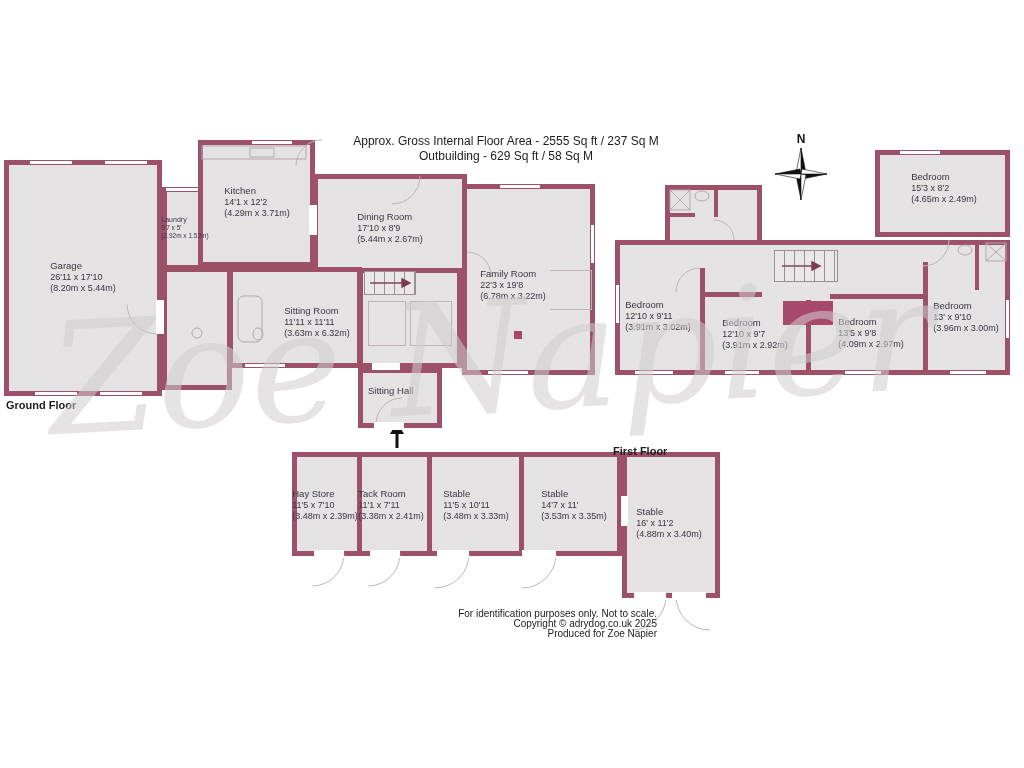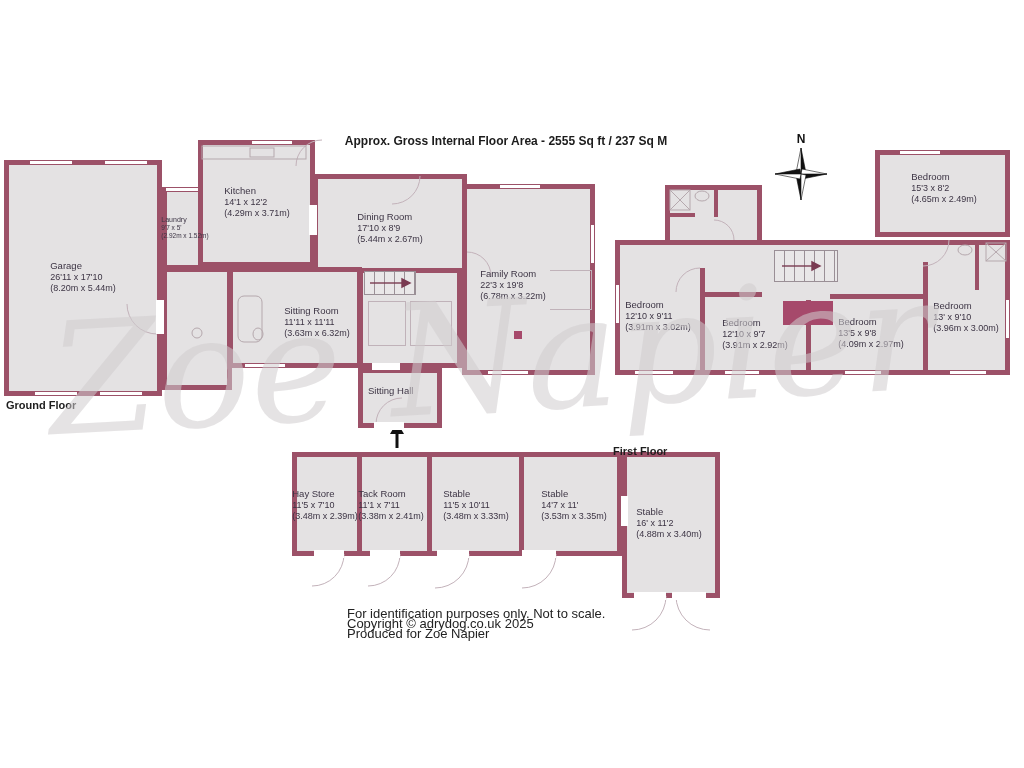--- a/index.html
+++ b/index.html
@@ -17,34 +17,35 @@
   .win{position:absolute;height:5px;background:#fff;border-top:1px solid #9c5168;
        border-bottom:1px solid #9c5168;box-sizing:border-box;z-index:5;}
   .winv{position:absolute;width:5px;background:#fff;border-left:1px solid #9c5168;
        border-right:1px solid #9c5168;box-sizing:border-box;z-index:5;}
   .gap{position:absolute;background:#fff;z-index:5;}
   .stairs{position:absolute;background:#e9e7e8;border:1px solid #9a8f96;box-sizing:border-box;z-index:3;
           background-image:repeating-linear-gradient(90deg,transparent 0 9px,#9a8f96 9px 10px);}
   .thinbox{position:absolute;border:1px solid #c0b2b9;box-sizing:border-box;z-index:3;}
   .floorlabel{position:absolute;font-size:11px;font-weight:bold;color:#1d1d1d;z-index:6;}
   .header{position:absolute;left:250px;top:134px;width:512px;text-align:center;z-index:6;
-          font-size:12px;font-weight:bold;color:#1c1c1c;line-height:15px;}
-  .footer{position:absolute;left:347px;top:609px;width:300px;text-align:left;z-index:6;
-          font-size:13px;color:#222;line-height:10px;}
+          font-size:12px;font-weight:normal;color:#1c1c1c;line-height:15px;}
+  .footer{position:absolute;left:357px;top:609px;width:300px;text-align:right;z-index:6;
+          font-size:10px;color:#222;line-height:10px;}
   .decor{position:absolute;left:0;top:0;z-index:4;pointer-events:none;}
   .wm{position:absolute;left:0;top:0;z-index:10;pointer-events:none;}
   .compass{position:absolute;left:768px;top:130px;z-index:4;}
 </style>
 </head>
 <body>
 
 <div id="canvas">
 
   <div class="header">
     <div>Approx. Gross Internal Floor Area - 2555 Sq ft / 237 Sq M</div>
+    <div>Outbuilding - 629 Sq ft / 58 Sq M</div>
   </div>
 
   <div class="room" style="left:4px;top:160px;width:158px;height:236px;"></div>
   <div class="room" style="left:162px;top:187px;width:46px;height:83px;"></div>
   <div class="room" style="left:162px;top:267px;width:70px;height:123px;"></div>
   <div class="room" style="left:198px;top:140px;width:117px;height:127px;"></div>
   <div class="room" style="left:313px;top:174px;width:154px;height:118px;"></div>
   <div class="room" style="left:462px;top:184px;width:133px;height:191px;"></div>
   <div class="room" style="left:228px;top:267px;width:134px;height:101px;"></div>
   <div class="room" style="left:358px;top:268px;width:104px;height:100px;"></div>

